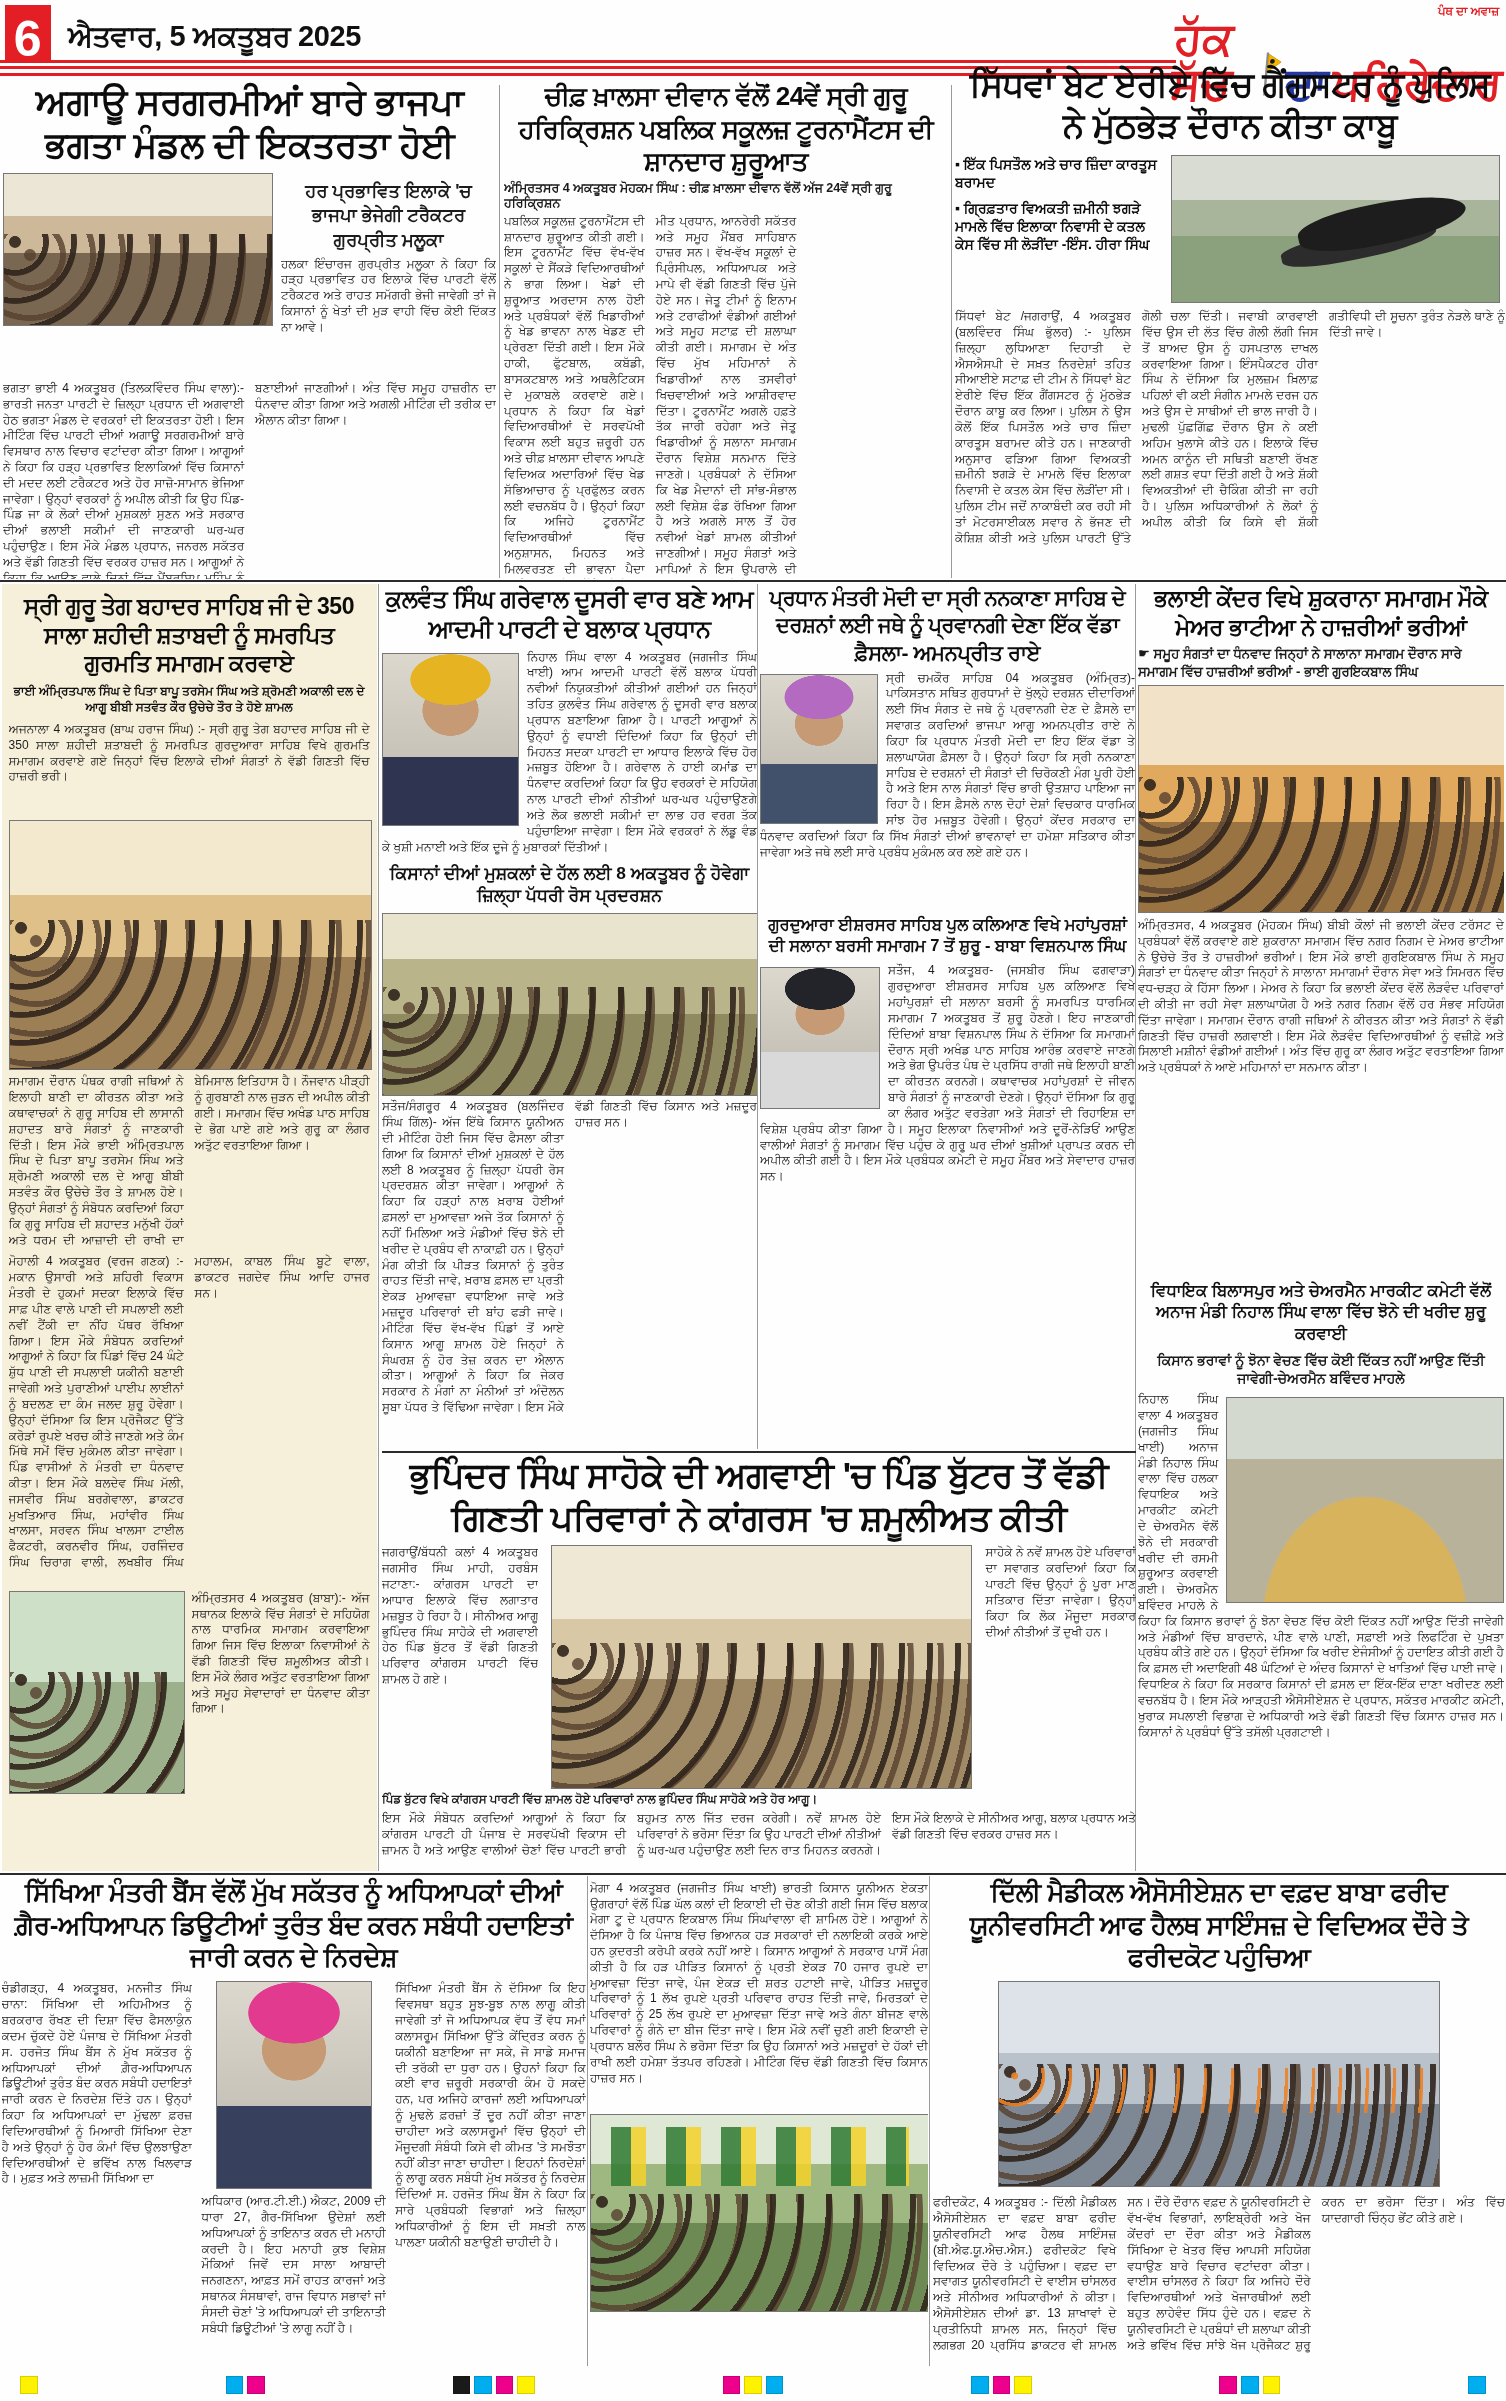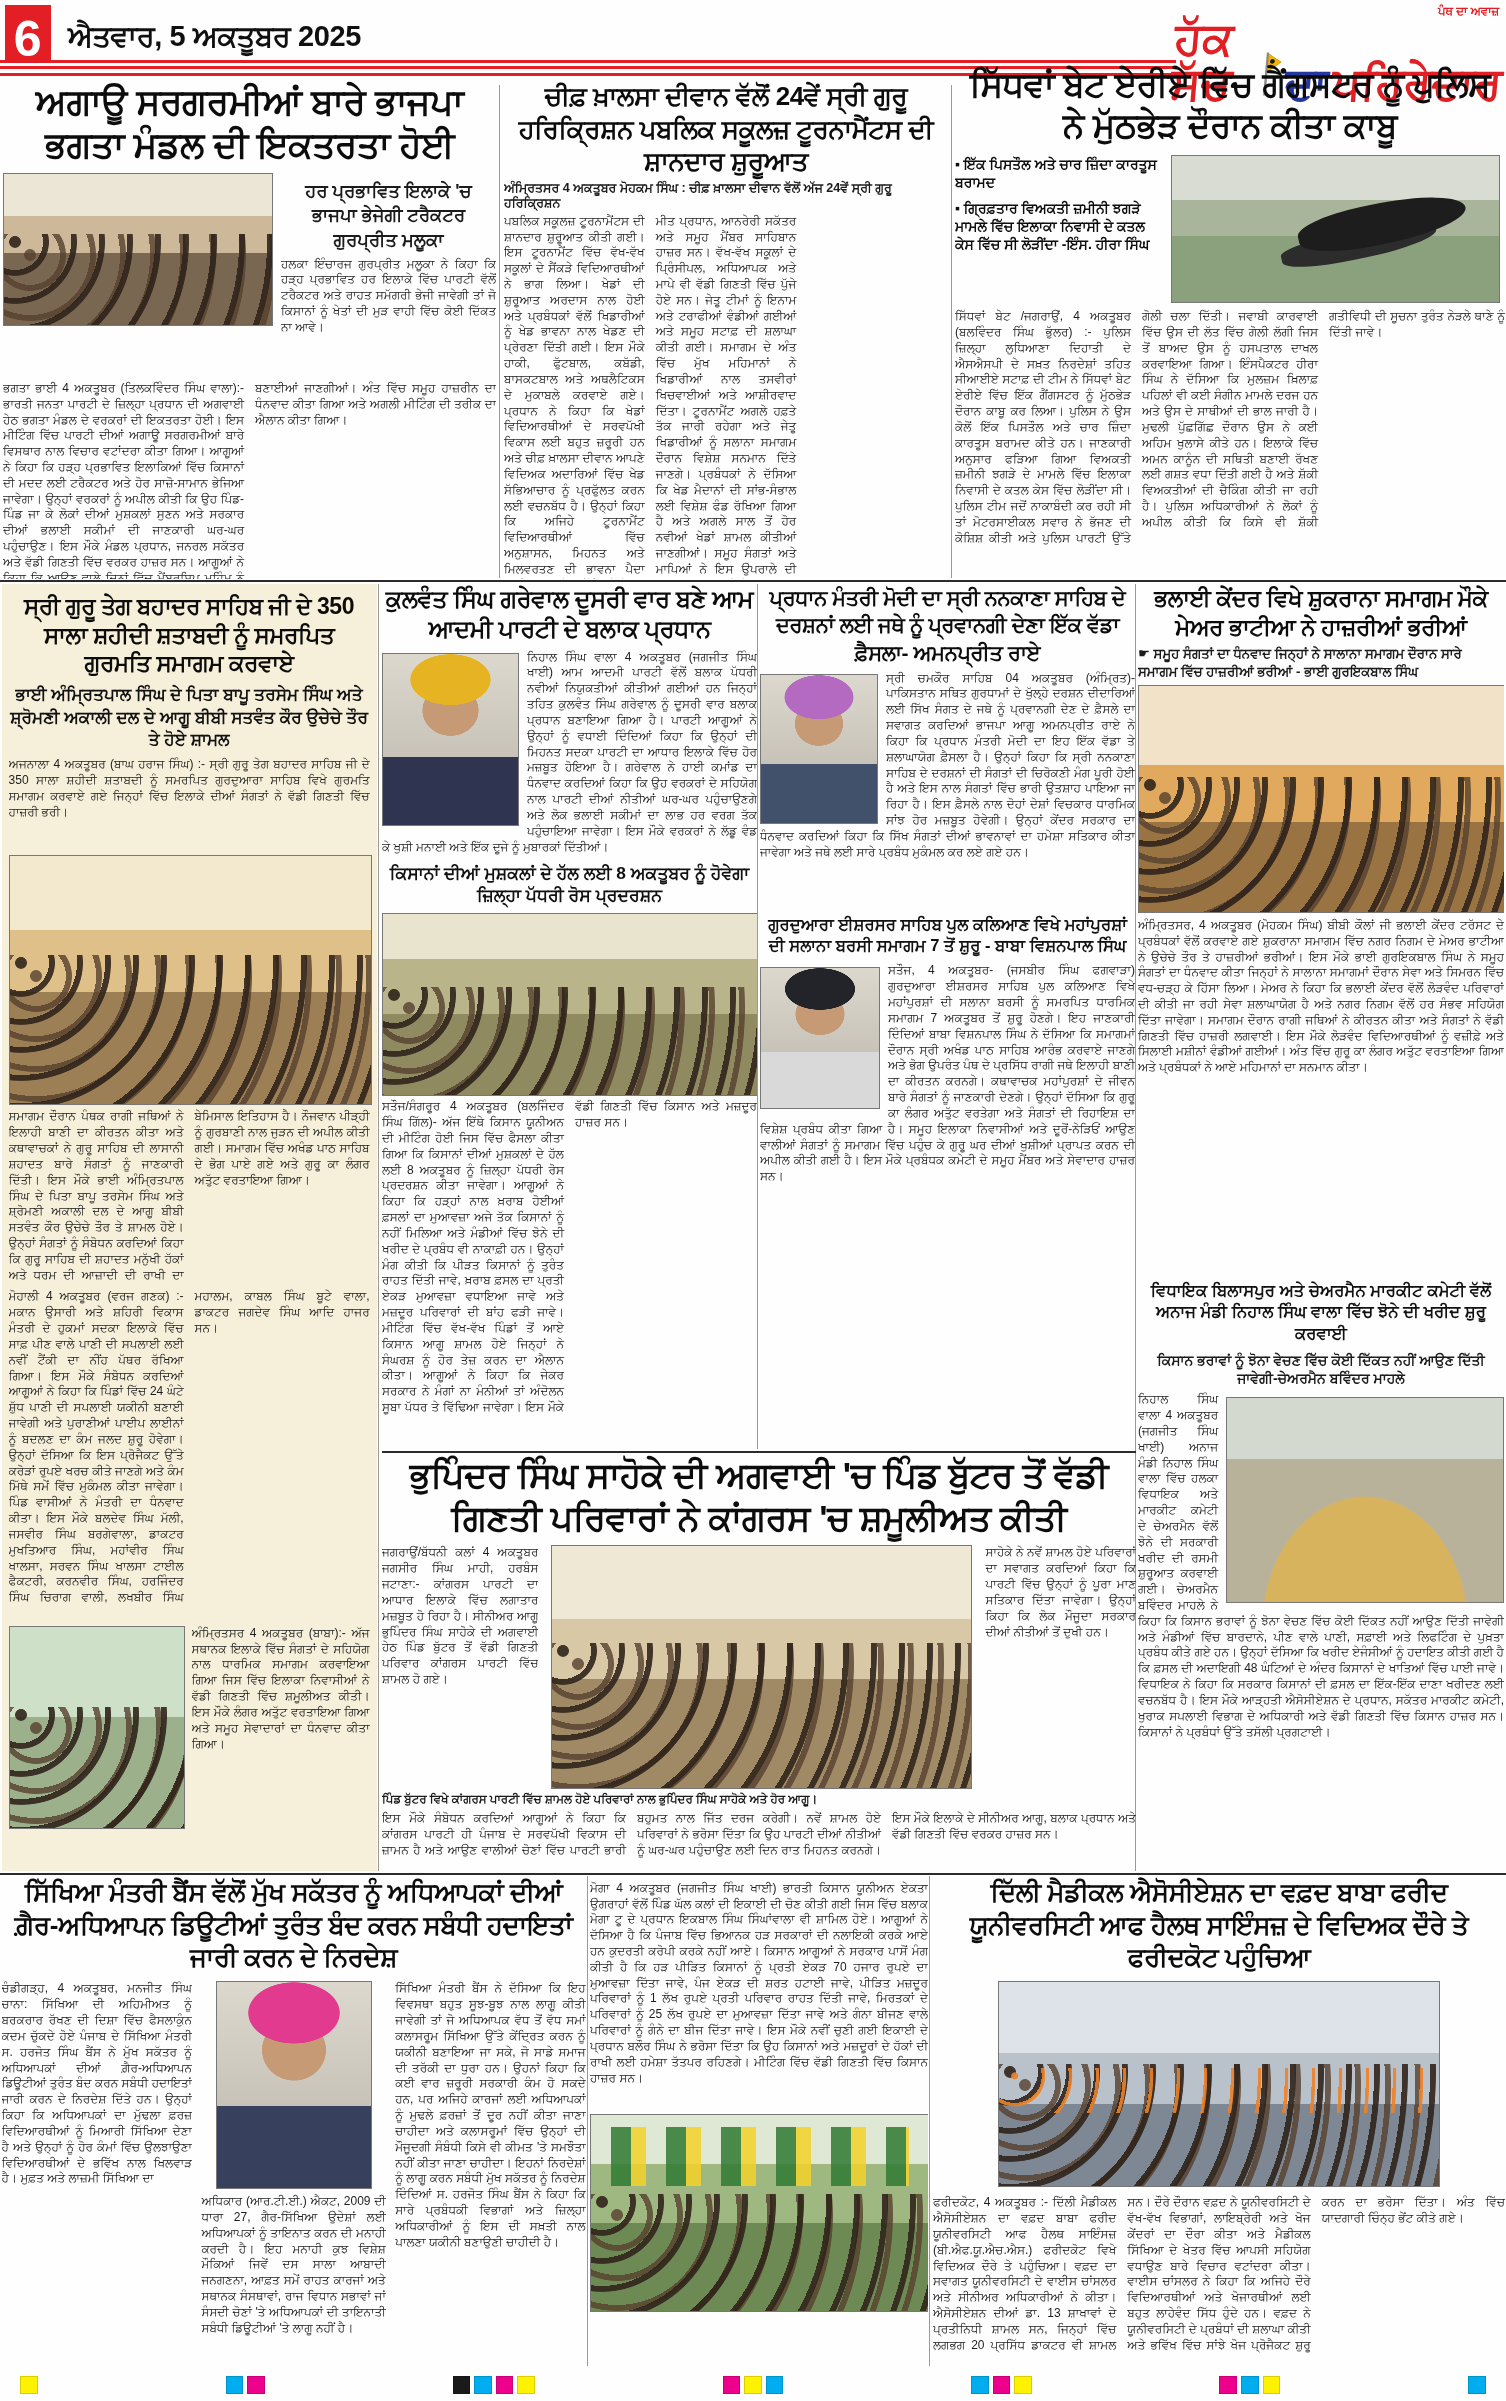--- a/index.html
+++ b/index.html
@@ -82,21 +82,21 @@
 
   #art-c{left:955px;top:64px;width:550px;height:499px;}
   #art-c .hl{font-size:34px;line-height:1.22;}
   #c-flex{display:flex;gap:9.4px;margin-top:7.9px;}
   #c-left{width:207px;}
   #c-photo{width:327px;height:146px;}
   #c-body{margin-top:6.3px;height:242px;}
 
   #art-d{left:1.6px;top:584px;width:375px;height:1287px;background:#f6efda;padding:7.9px 7px;}
   #art-d .hl{font-size:23px;line-height:1.25;}
-  #d-sub1{font-size:17px;line-height:1.3;margin:6.3px 0;}
+  #d-sub1{font-size:12px;line-height:1.3;margin:6.3px 0;}
   #d-body1{height:93px;}
   #d-photo{width:100%;height:248px;margin:4.7px 0;}
   #d-body2{height:177px;}
   #d-sub2{font-size:19px;line-height:1.3;margin:7.9px 0;}
   #d-body3{height:330px;margin-top:3.1px;}
   #d-bottom{display:flex;gap:7px;margin-top:6.3px;}
   #d-photo2{width:174px;height:201px;flex:none;}
   #d-body4{height:201px;}
 
   #art-e{left:382px;top:584px;width:375px;height:865px;}

